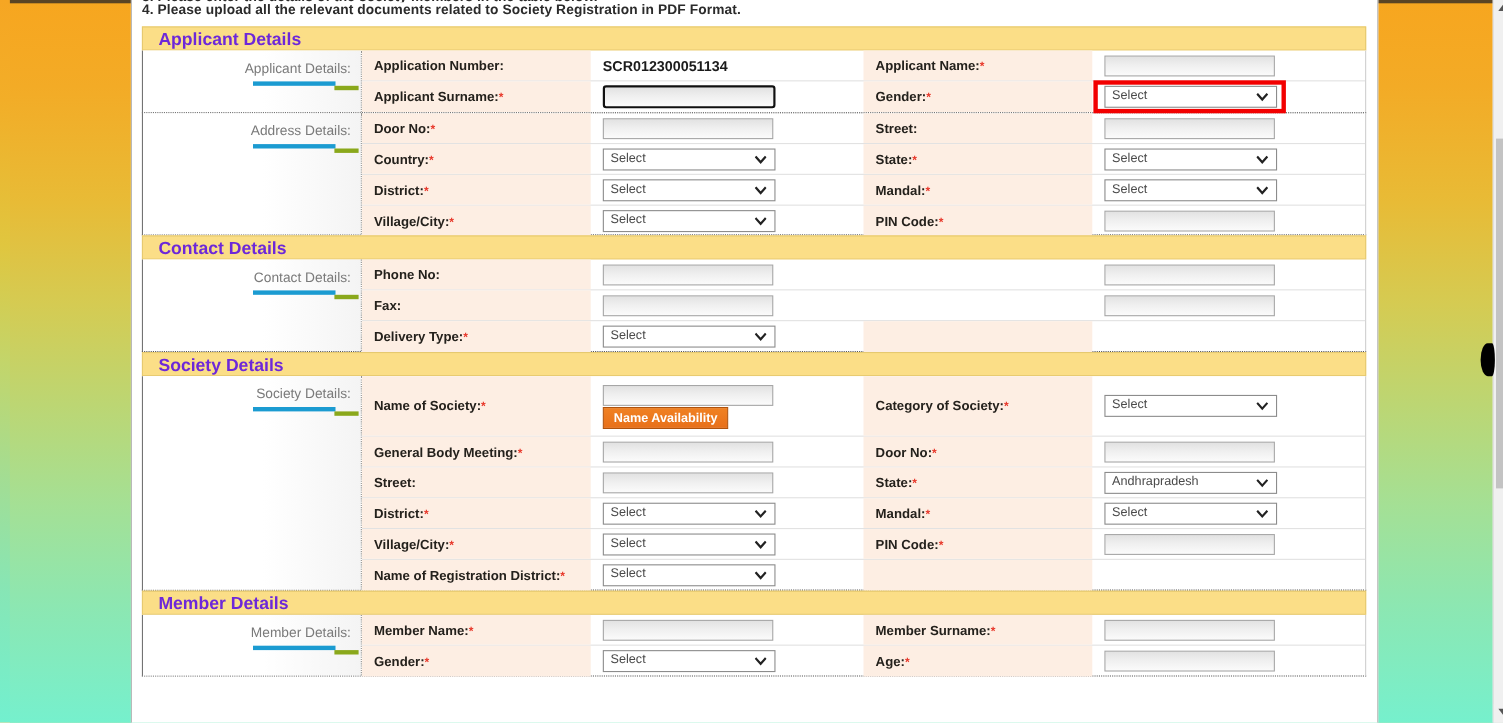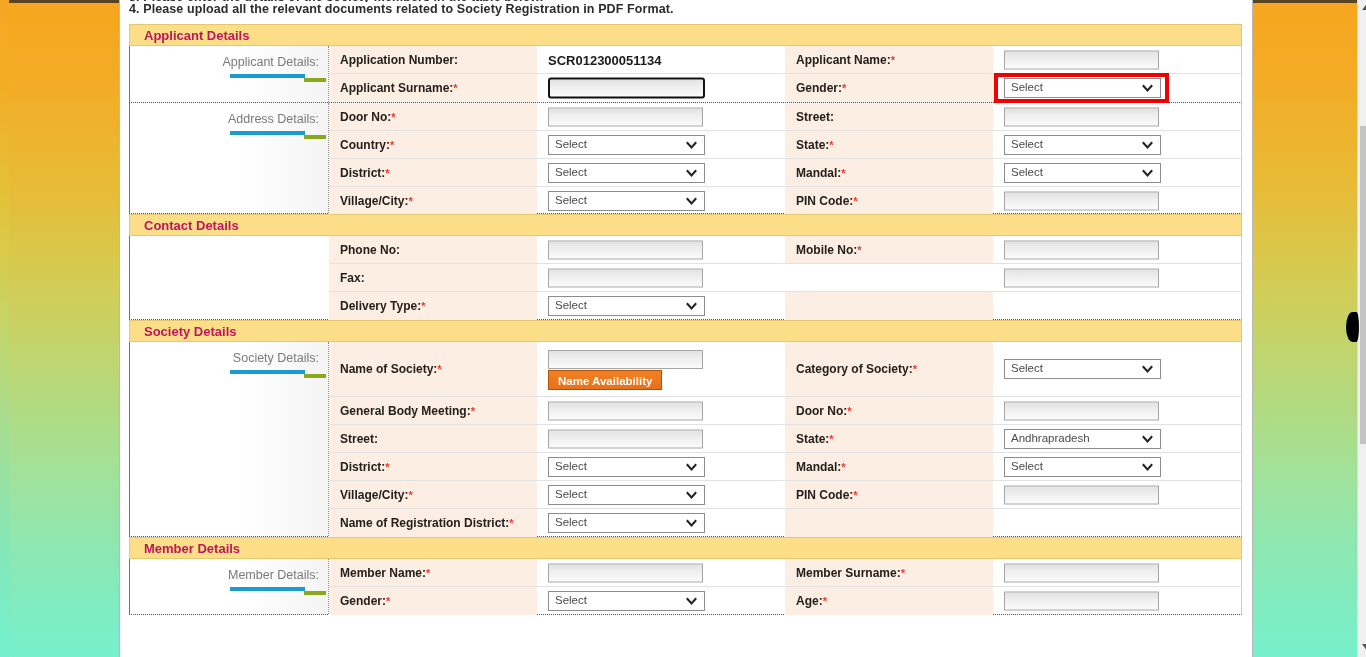--- a/index.html
+++ b/index.html
@@ -77,23 +77,23 @@
     left: 9px;
     width: 1113px;
     height: 22px;
     background: #fbde87;
     border: 1px solid #e6c96f;
     box-sizing: border-box;
   }
   .section-bar .title {
     position: absolute;
     left: 14px; top: 3px;
-    font-size: 13px;
+    font-size: 16px;
     font-weight: bold;
-    color: #be185d;
+    color: #6d28d9;
     white-space: nowrap;
   }
 
   
   .group {
     position: absolute;
     left: 9px;
     width: 1113px;
     box-sizing: border-box;
     border-left: 1px solid #737373;
@@ -463,30 +463,32 @@
               <div class="cell-field fld-B">
                 <input class="tinput" type="text" value="" style="">
               </div>
             </div>
           </div>
         </div>
         <div class="section-bar" style="top: 214px;">
           <span class="title">Contact Details</span>
         </div>
         <div class="group dashed-bottom" style="top: 236px; height: 84px;">
+          <div class="cap-col">
+            <span class="cap-text">Contact Details:</span>
+            <span class="cap-rule-blue"></span>
+            <span class="cap-rule-green"></span>
+          </div>
           <div class="rows">
             <div class="frow">
               <div class="cell-label lab-A">
                 <span class="lbl">Phone No:</span>
               </div>
               <div class="cell-field fld-A">
                 <input class="tinput" type="text" value="" style="">
-              </div>
-              <div class="cell-label lab-B">
-                <span class="lbl">Mobile No:<span class="req">*</span></span>
               </div>
               <div class="cell-field fld-B">
                 <input class="tinput" type="text" value="" style="">
               </div>
             </div>
             <div class="frow">
               <div class="cell-label lab-A">
                 <span class="lbl">Fax:</span>
               </div>
               <div class="cell-field fld-A">

